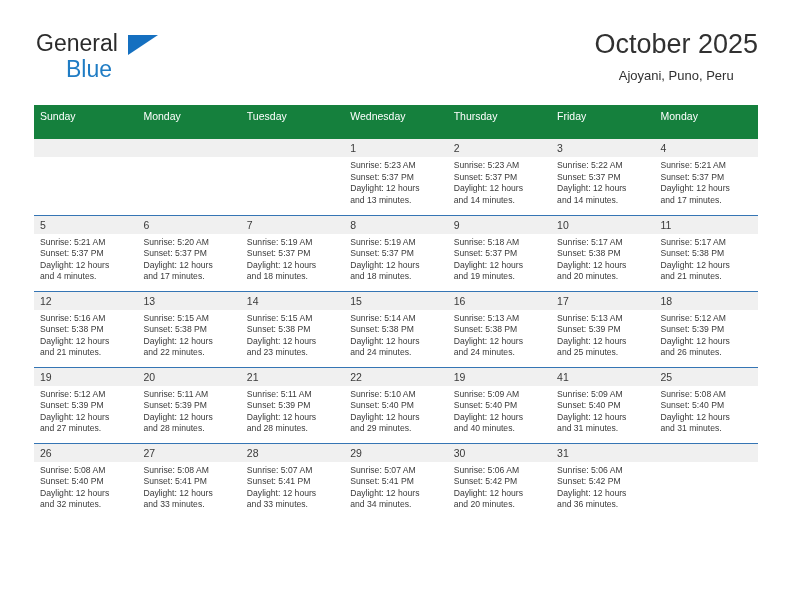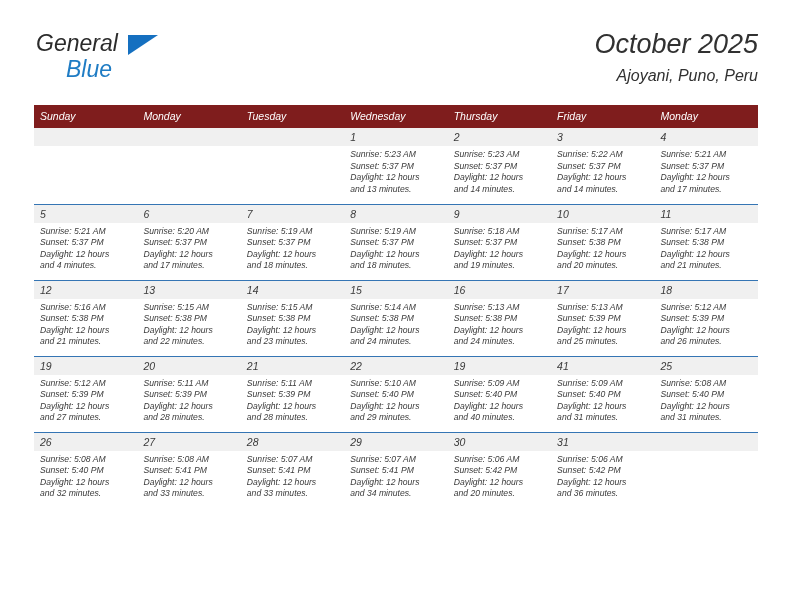--- a/index.html
+++ b/index.html
@@ -12,21 +12,20 @@
     background: #ffffff;
     font-family: "Liberation Sans", sans-serif;
     color: #222222;
     overflow: hidden;
   }
   .page {
     position: relative;
     width: 792px;
     height: 612px;
     box-sizing: border-box;
-    font-style: italic;
   }
 
   
   .header {
     position: absolute;
     left: 34px;
     top: 28px;
     right: 34px;
     height: 66px;
   }
@@ -62,54 +61,54 @@
     top: 28px;
     font-size: 23px;
     line-height: 26px;
     color: #1f7cc4;
     font-family: "Liberation Sans", sans-serif;
   }
   .title-wrap {
     position: absolute;
     right: 0;
     top: 0;
-    text-align: right;
+    text-align: center;
   }
   .cal-title {
     font-size: 27px;
     line-height: 32px;
     color: #313131;
     font-weight: normal;
     margin: 0;
     white-space: nowrap;
   }
   .cal-subtitle {
-    font-size: 16px;
+    font-size: 13px;
     line-height: 20px;
     color: #313131;
     margin: 6px 0 0 0;
     white-space: nowrap;
   }
 
   
   .calendar {
     position: absolute;
     left: 34px;
     top: 105px;
     width: 724px;
     border-collapse: collapse;
     table-layout: fixed;
   }
   .calendar th {
-    background: #7f1d1d;
+    background: #15803d;
     color: #ffffff;
     font-size: 10.5px;
     font-weight: normal;
     text-align: left;
-    padding: 5px 0 5px 6px;
+    padding: 5px 0 16px 6px;
     height: 13px;
     line-height: 13px;
     border: none;
   }
   .calendar td {
     vertical-align: top;
     padding: 0;
     border-top: 1px solid #3575b4;
     height: 76px;
     box-sizing: border-box;

